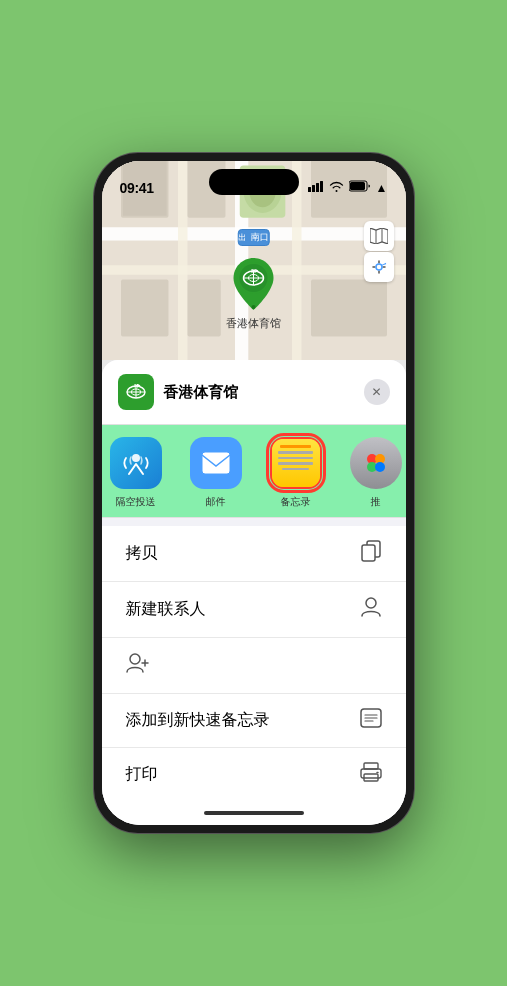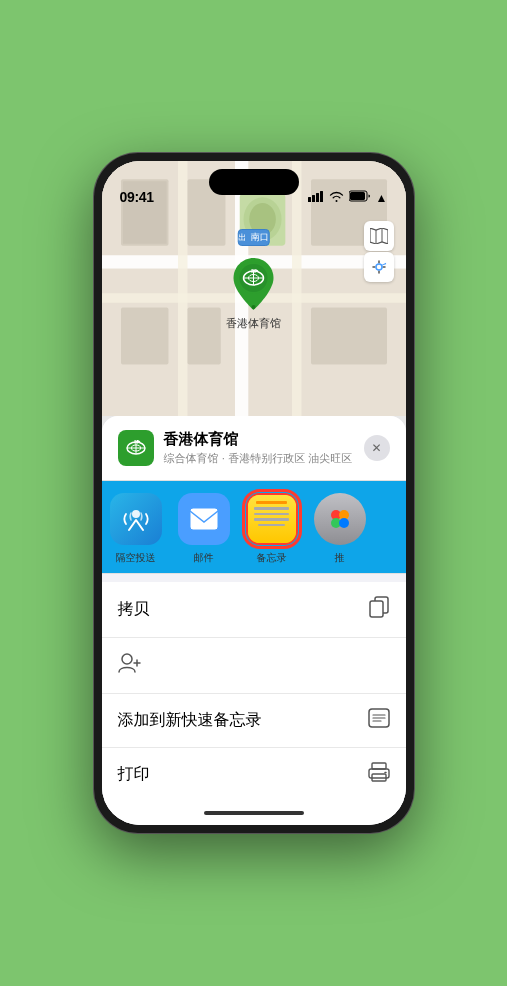--- a/index.html
+++ b/index.html
@@ -31,26 +31,26 @@
       overflow: hidden;
       position: relative;
       display: flex;
       flex-direction: column;
     }
 
     
     .status-bar {
       background: transparent;
       position: absolute;
-      top: 0;
+      top: 7px;
       left: 0;
       right: 0;
       height: 44px;
       display: flex;
-      align-items: flex-end;
+      align-items: flex-start;
       justify-content: space-between;
       padding: 12px 18px 0;
       z-index: 10;
     }
 
     .status-time {
       font-size: 14px;
       font-weight: 600;
       color: #000;
       letter-spacing: -0.3px;
@@ -211,24 +211,24 @@
       display: flex;
       align-items: center;
       justify-content: center;
       font-size: 12px;
       color: #666;
       cursor: pointer;
     }
 
     
     .share-row {
-      background: #0ea5e9;
+      background: #86efac;
       padding: 12px 0 8px;
       display: flex;
-      gap: 0;
+      gap: 12px;
       overflow-x: auto;
       border-bottom: 0.5px solid #e0e0e0;
       scrollbar-width: none;
     }
 
     .share-row::-webkit-scrollbar { display: none; }
 
     .share-item {
       display: flex;
       flex-direction: column;
@@ -279,21 +279,21 @@
     
     .action-list {
       background: white;
       margin-top: 8px;
     }
 
     .action-item {
       display: flex;
       align-items: center;
       justify-content: space-between;
-      padding: 14px 16px;
+      padding: 14px 24px;
       border-bottom: 0.5px solid #e8e8e8;
       cursor: pointer;
       gap: 42px;
     }
 
     .action-item:last-child {
       border-bottom: none;
     }
 
     .action-label {
@@ -444,21 +444,20 @@
             <line x1="3" y1="12" x2="21" y2="12" stroke="white" stroke-width="1"></line>
             <line x1="12" y1="6" x2="12" y2="18" stroke="white" stroke-width="1"></line>
             <rect x="10.5" y="4" width="1" height="3.5" fill="white"></rect>
             <polygon points="11.5,4 14,5.5 11.5,7" fill="white"></polygon>
             <rect x="13" y="4" width="1" height="3.5" fill="white"></rect>
             <polygon points="14,4 16.5,5.5 14,7" fill="white"></polygon>
           </svg>
         </div>
         <div class="place-text">
           <div class="place-name">香港体育馆</div>
-          <div class="place-sub">综合体育馆 · 香港特别行政区 油尖旺区</div>
         </div>
         <div class="close-btn">
           <span>✕</span>
         </div>
       </div>
 
       <div class="share-row">
 
         <div class="share-item">
           <div class="share-app-icon airdrop">
@@ -518,20 +517,29 @@
         <div class="action-item">
           <span class="action-label">拷贝</span>
           <span class="action-icon">
             <svg width="22" height="22" viewBox="0 0 22 22">
               <rect x="7" y="1" width="13" height="16" rx="2" fill="none" stroke="#555" stroke-width="1.5"></rect>
               <rect x="2" y="5" width="13" height="16" rx="2" fill="white" stroke="#555" stroke-width="1.5"></rect>
             </svg>
           </span>
         </div>
 
+        <div class="action-item">
+          <span class="action-label">新建联系人</span>
+          <span class="action-icon">
+            <svg width="22" height="22" viewBox="0 0 22 22">
+              <circle cx="11" cy="7" r="5" fill="none" stroke="#555" stroke-width="1.5"></circle>
+              <path d="M2 20 C2 14 20 14 20 20" fill="none" stroke="#555" stroke-width="1.5" stroke-linecap="round"></path>
+            </svg>
+          </span>
+        </div>
 
         <div class="action-item">
           <span class="action-icon">
             <svg width="24" height="22" viewBox="0 0 24 22">
               <circle cx="9" cy="7" r="5" fill="none" stroke="#555" stroke-width="1.5"></circle>
               <path d="M1 20 C1 14 17 14 17 20" fill="none" stroke="#555" stroke-width="1.5" stroke-linecap="round"></path>
               <line x1="19" y1="8" x2="19" y2="14" stroke="#555" stroke-width="1.5" stroke-linecap="round"></line>
               <line x1="16" y1="11" x2="22" y2="11" stroke="#555" stroke-width="1.5" stroke-linecap="round"></line>
               <circle cx="19" cy="11" r="5" fill="none"></circle>
             </svg>

